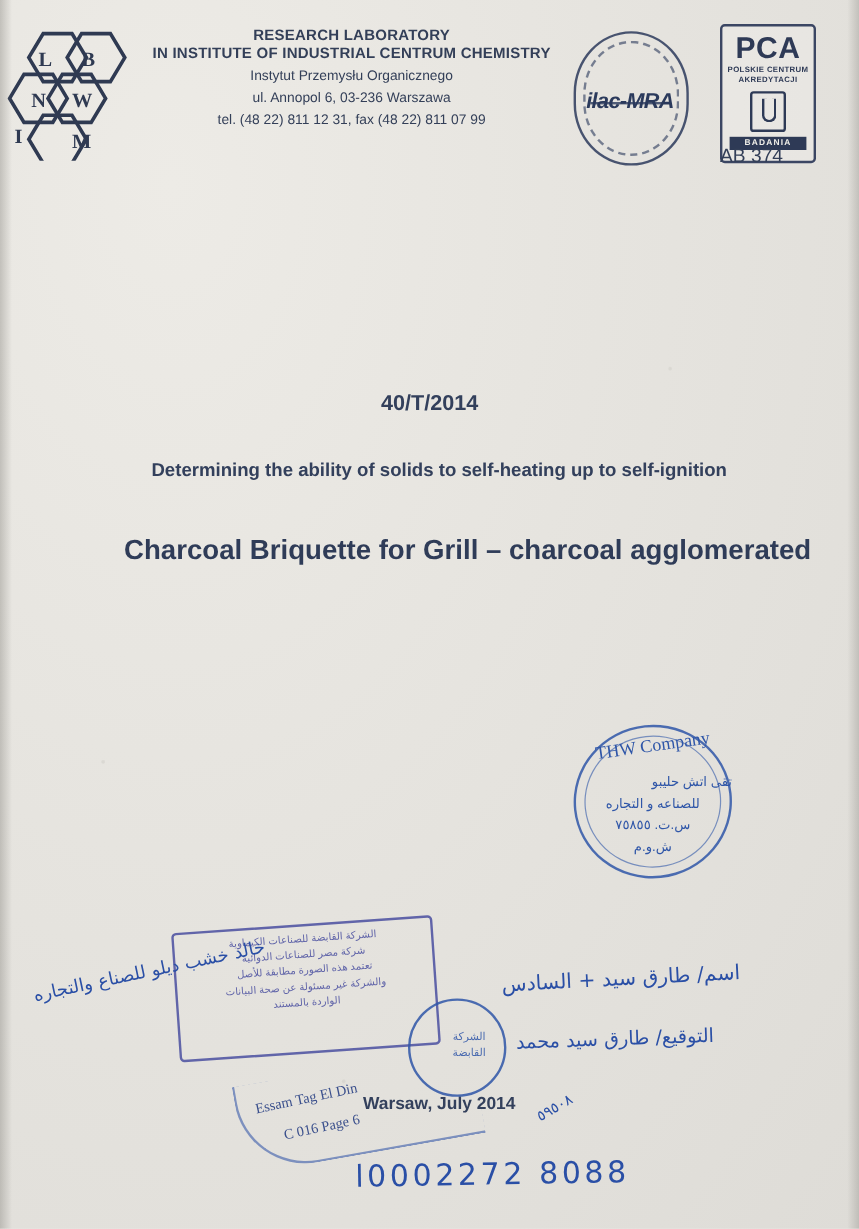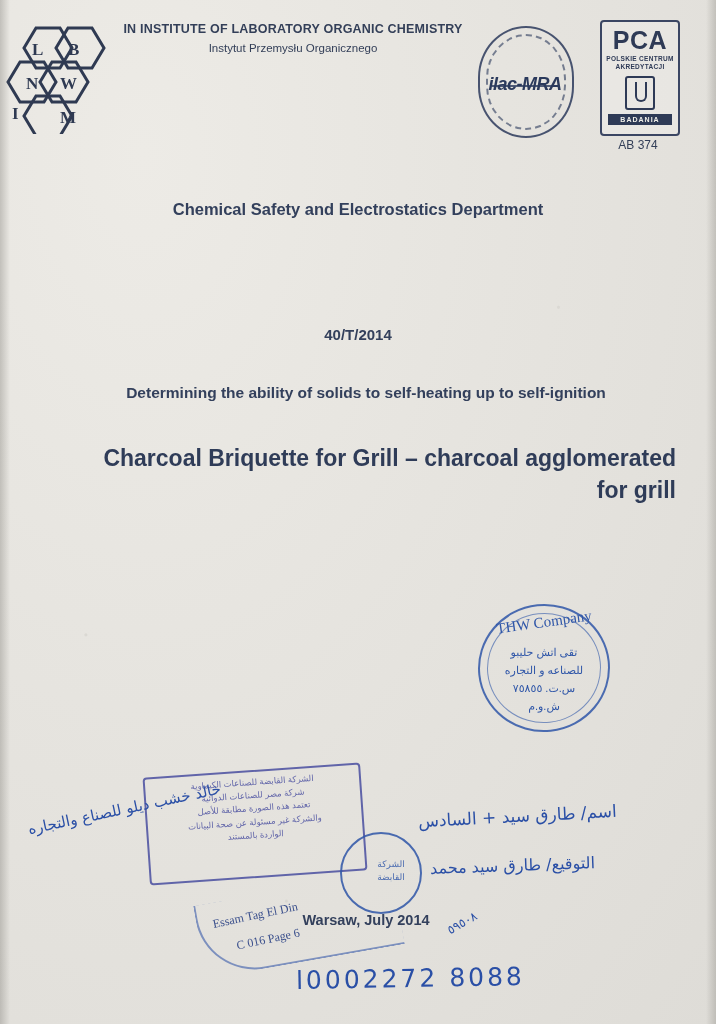--- a/index.html
+++ b/index.html
@@ -169,43 +169,42 @@
     font-weight: bold;
     letter-spacing: 1px;
     color: #f0efe9;
     background: #2e3a56;
     margin: 0 6px;
     padding: 2px 0;
   }
   .ab-code {
     position: absolute;
     left: 600px;
-    top: 124px;
+    top: 108px;
     width: 76px;
-    text-align: center;
-    font-size: 12px;
+    font-size: 16px;
     color: #333f58;
   }
 
   
   .dept {
     position: absolute;
     top: 200px;
     left: 0; right: 0;
     text-align: center;
     font-size: 16.5px;
     font-weight: bold;
     color: #33405c;
   }
   .docnum {
     position: absolute;
     top: 326px;
     left: 0; right: 0;
     text-align: center;
-    font-size: 15px;
+    font-size: 18px;
     font-weight: bold;
     color: #33405c;
   }
   .subtitle {
     position: absolute;
     top: 384px;
     left: 16px; right: 0;
     text-align: center;
     font-size: 15.5px;
     font-weight: bold;
@@ -389,55 +388,56 @@
       </svg>
       <span class="hex-label" style="left:26px;  top:18px;">L</span>
       <span class="hex-label" style="left:62px;  top:18px;">B</span>
       <span class="hex-label" style="left:20px;  top:52px;">N</span>
       <span class="hex-label" style="left:54px;  top:52px;">W</span>
       <span class="hex-label" style="left:6px;   top:82px;">I</span>
       <span class="hex-label" style="left:54px;  top:86px;">M</span>
     </div>
 
     <div class="lab-block">
-      <div class="lab-title">IN INSTITUTE OF LABORATORY  ORGANIC  CHEMISTRY</div>
+      <div class="lab-title">RESEARCH LABORATORY</div>
+      <div class="lab-title">IN INSTITUTE OF INDUSTRIAL  CENTRUM  CHEMISTRY</div>
       <div class="lab-sub">Instytut Przemysłu Organicznego</div>
+      <div class="lab-sub">ul. Annopol 6, 03-236 Warszawa</div>
+      <div class="lab-sub">tel. (48 22) 811 12 31, fax (48 22) 811 07 99</div>
     </div>
 
     <div class="ilac">
       <div class="ilac-ring"></div>
       <div class="ilac-ring inner"></div>
       <div class="ilac-text">ilac-MRA</div>
       <div class="ilac-strike"></div>
     </div>
 
     <div class="pca">
       <div class="pca-name">PCA</div>
       <div class="pca-sub">POLSKIE CENTRUM</div>
       <div class="pca-sub">AKREDYTACJI</div>
       <div class="pca-mark"></div>
       <div class="pca-badania">BADANIA</div>
     </div>
     <div class="ab-code">AB 374</div>
   </div>
 
-  <div class="dept">Chemical Safety and Electrostatics Department</div>
   <div class="docnum">40/T/2014</div>
   <div class="subtitle">Determining the ability of solids to self-heating up to self-ignition</div>
   <div class="maintitle">
     <div>Charcoal Briquette for Grill – charcoal agglomerated</div>
-    <div>for grill</div>
   </div>
   <div class="place-date">Warsaw, July 2014</div>
 
   <div class="stamp-thw">
     <div class="ring"></div>
     <div class="ring in"></div>
     <div class="co">THW Company</div>
-    <div class="ar" style="top:40px;">تقى اتش حليبو</div>
+    <div class="ar" style="top:40px;text-align:right;">تقى اتش حليبو</div>
     <div class="ar" style="top:58px;">للصناعه و التجاره</div>
     <div class="ar" style="top:76px;">س.ت. ٧٥٨٥٥</div>
     <div class="ar" style="top:94px;">ش.و.م</div>
   </div>
 
   <div class="stamp-rect">
     <span>الشركة القابضة للصناعات الكيماوية<br>شركة مصر للصناعات الدوائية<br>تعتمد هذه الصورة مطابقة للأصل<br>والشركة غير مسئولة عن صحة البيانات<br>الواردة بالمستند</span>
   </div>
 
   <div class="stamp-round2">

